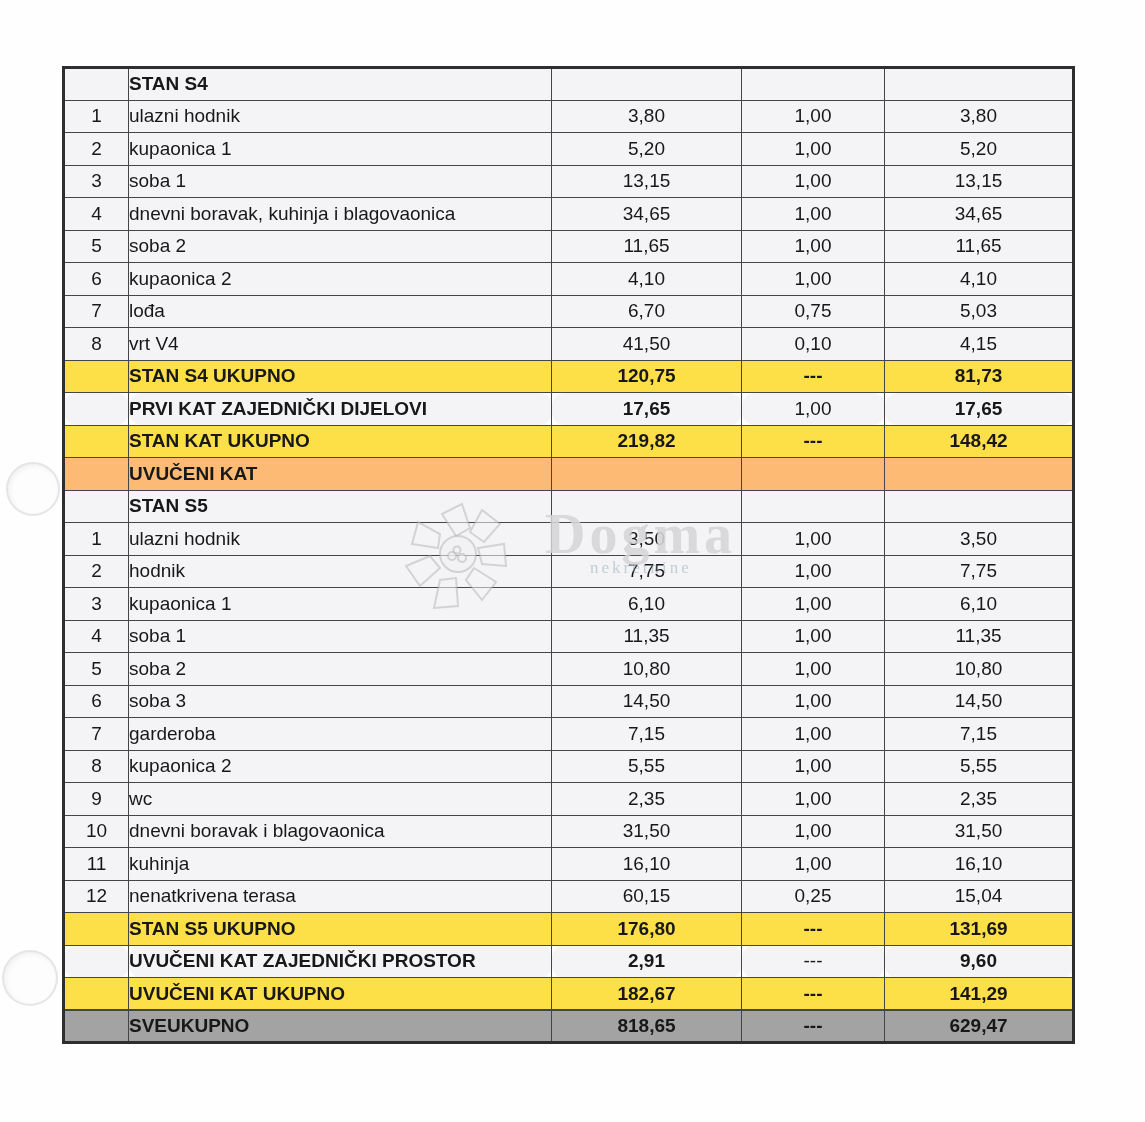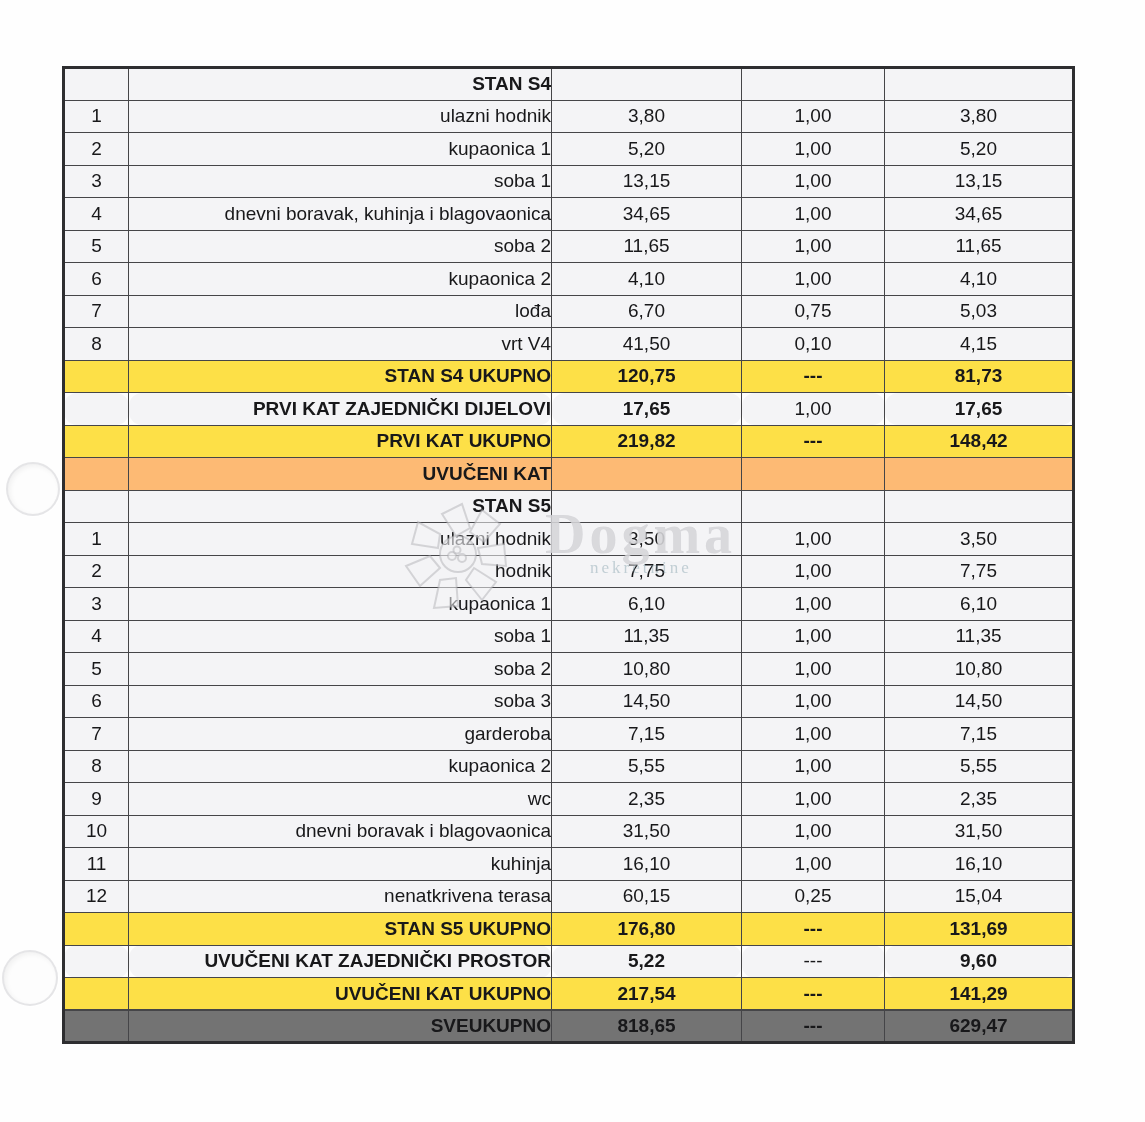--- a/index.html
+++ b/index.html
@@ -39,30 +39,30 @@
     height: 32.5px;
     padding: 0;
     font-size: 19px;
     color: #18181a;
     background: #f4f4f6;
     vertical-align: middle;
     white-space: nowrap;
     overflow: hidden;
   }
   .c-num   { text-align: center; }
-  .c-label { text-align: right; padding-left: 15px; }
+  .c-label { text-align: left; padding-left: 15px; }
   .c-area, .c-coef, .c-red { text-align: center; }
 
   
   .row-header td { font-weight: 700; }
   .row-total td { background: #fde047; font-weight: 700; }
   .row-band  td { background: #fdba74; font-weight: 700; }
   .row-boldwhite td { font-weight: 700; border-radius: 13px; }
   .row-boldwhite td.c-coef { font-weight: 400; }
-  .row-grand td { background: #737373; font-weight: 700; border-top-width: 2px; }
+  .row-grand td { background: #a3a3a3; font-weight: 700; border-top-width: 2px; }
 
   
   .watermark {
     position: absolute;
     left: 404px;
     top: 494px;
     width: 330px;
     height: 130px;
     pointer-events: none;
     z-index: 5;
@@ -179,21 +179,21 @@
         </tr>
         <tr class="row-boldwhite">
           <td class="c-num"></td>
           <td class="c-label">PRVI KAT ZAJEDNIČKI DIJELOVI</td>
           <td class="c-area">17,65</td>
           <td class="c-coef">1,00</td>
           <td class="c-red">17,65</td>
         </tr>
         <tr class="row-total">
           <td class="c-num"></td>
-          <td class="c-label">PRVI KAT UKUPNO</td>
+          <td class="c-label">STAN KAT UKUPNO</td>
           <td class="c-area">219,82</td>
           <td class="c-coef">---</td>
           <td class="c-red">148,42</td>
         </tr>
         <tr class="row-band">
           <td class="c-num"></td>
           <td class="c-label">UVUČENI KAT</td>
           <td class="c-area"></td>
           <td class="c-coef"></td>
           <td class="c-red"></td>
@@ -292,28 +292,28 @@
         <tr class="row-total">
           <td class="c-num"></td>
           <td class="c-label">STAN S5 UKUPNO</td>
           <td class="c-area">176,80</td>
           <td class="c-coef">---</td>
           <td class="c-red">131,69</td>
         </tr>
         <tr class="row-boldwhite">
           <td class="c-num"></td>
           <td class="c-label">UVUČENI KAT ZAJEDNIČKI PROSTOR</td>
-          <td class="c-area">5,22</td>
+          <td class="c-area">2,91</td>
           <td class="c-coef">---</td>
           <td class="c-red">9,60</td>
         </tr>
         <tr class="row-total">
           <td class="c-num"></td>
           <td class="c-label">UVUČENI KAT UKUPNO</td>
-          <td class="c-area">217,54</td>
+          <td class="c-area">182,67</td>
           <td class="c-coef">---</td>
           <td class="c-red">141,29</td>
         </tr>
         <tr class="row-grand">
           <td class="c-num"></td>
           <td class="c-label">SVEUKUPNO</td>
           <td class="c-area">818,65</td>
           <td class="c-coef">---</td>
           <td class="c-red">629,47</td>
         </tr>

